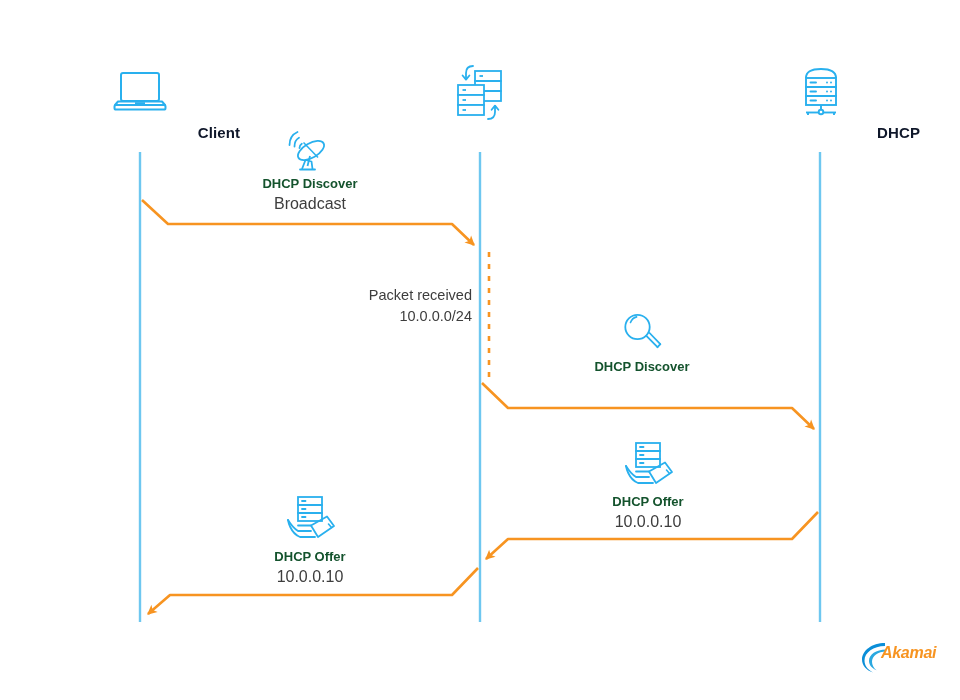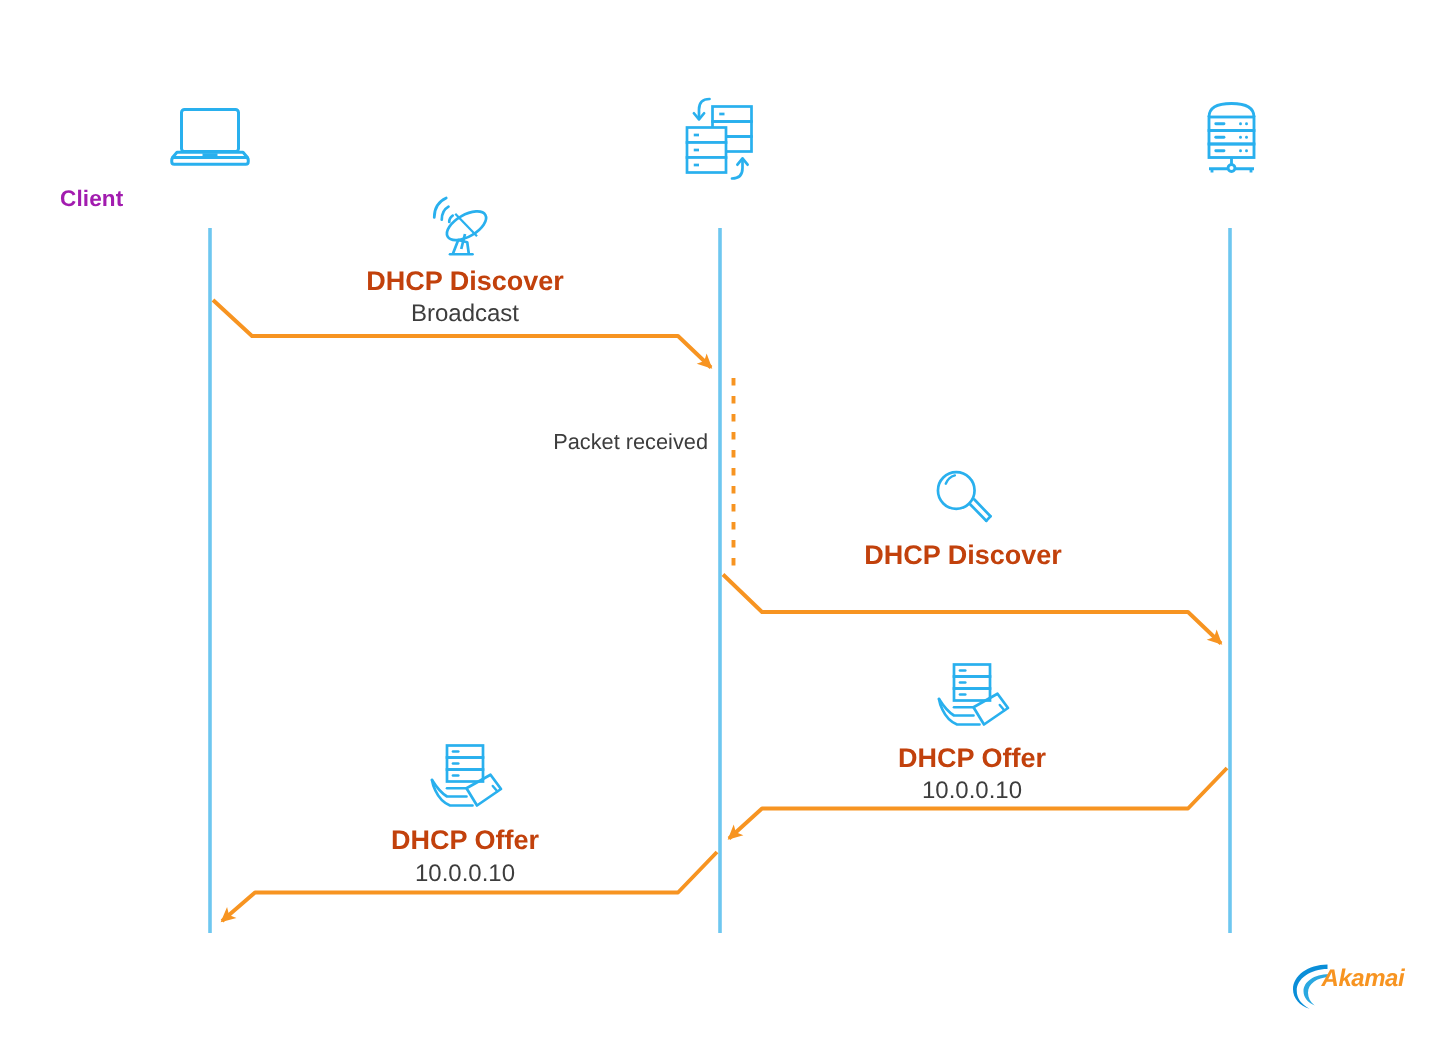--- a/index.html
+++ b/index.html
@@ -26,42 +26,42 @@
     left: 0;
     top: 0;
     width: 960px;
     height: 700px;
     overflow: visible;
   }
 
   
   .actor-label {
     position: absolute;
-    text-align: left;
+    text-align: right;
     font-size: 15px;
     font-weight: bold;
-    color: #a21caf;
+    color: #0f172a;
     white-space: nowrap;
     letter-spacing: 0.1px;
   }
   .actor-icon {
     position: absolute;
   }
 
   
   .msg-block {
     position: absolute;
     text-align: center;
     white-space: nowrap;
     line-height: 1.35;
   }
   .msg-title {
-    font-size: 18px;
+    font-size: 13px;
     font-weight: bold;
-    color: #c2410c;
+    color: #14532d;
     display: block;
   }
   .msg-sub {
     font-size: 16px;
     font-weight: normal;
     color: #3d3d3d;
     display: block;
   }
   .note-block {
     position: absolute;
@@ -192,20 +192,21 @@
         <line x1="23" y1="39" x2="23" y2="44"></line>
         <line x1="8" y1="46.5" x2="38" y2="46.5"></line>
         <line x1="10" y1="46.5" x2="10" y2="49"></line>
         <line x1="36" y1="46.5" x2="36" y2="49"></line>
         <circle cx="23" cy="46" r="2.3" fill="#ffffff"></circle>
       </g>
     </svg>
   </div>
 
   <div class="actor-label" style="left:40px; top:124px; width:200px;">Client</div>
+  <div class="actor-label" style="left:720px; top:124px; width:200px;">DHCP</div>
 
   <div class="actor-icon" style="left:284px; top:128px; width:46px; height:46px;">
     <svg width="46" height="46" viewBox="0 0 46 46">
       <g fill="none" stroke="#29b0ee" stroke-width="1.8" stroke-linecap="round">
         <path d="M5.5,17 C5.5,11 8,6.5 13.5,4"></path>
         <path d="M10.5,18.5 C10.5,14.5 12,11.5 15,9.8"></path>
         <path d="M15.5,20 C15.5,18 16.3,16.6 17.8,15.7"></path>
       </g>
       <ellipse cx="27" cy="22.5" rx="14.5" ry="7.2" transform="rotate(-30 27 22.5)" fill="none" stroke="#29b0ee" stroke-width="1.8"></ellipse>
       <line x1="19.5" y1="14.5" x2="34" y2="29.5" stroke="#29b0ee" stroke-width="1.5"></line>
@@ -214,20 +215,21 @@
       <line x1="16" y1="41.5" x2="31" y2="41.5" stroke="#29b0ee" stroke-width="1.8" stroke-linecap="round"></line>
     </svg>
   </div>
   <div class="msg-block" style="left:160px; top:175px; width:300px;">
     <span class="msg-title">DHCP Discover</span>
     <span class="msg-sub">Broadcast</span>
   </div>
 
   <div class="note-block" style="left:260px; top:285px; width:212px;">
     <span class="note-line">Packet received</span>
+    <span class="note-line">10.0.0.0/24</span>
   </div>
 
   <div class="actor-icon" style="left:620px; top:310px; width:44px; height:44px;">
     <svg width="44" height="44" viewBox="0 0 44 44">
       <circle cx="17.5" cy="17" r="12.2" fill="none" stroke="#29b0ee" stroke-width="1.8"></circle>
       <path d="M10.5,12.5 C11.6,9.6 13.8,7.6 16.6,6.9" fill="none" stroke="#29b0ee" stroke-width="1.6" stroke-linecap="round"></path>
       <line x1="26.4" y1="25.8" x2="37.5" y2="37.2" stroke="#29b0ee" stroke-width="1.8" stroke-linecap="round"></line>
       <line x1="29.6" y1="23" x2="40.3" y2="34.2" stroke="#29b0ee" stroke-width="1.8" stroke-linecap="round"></line>
       <line x1="37.5" y1="37.2" x2="40.3" y2="34.2" stroke="#29b0ee" stroke-width="1.8" stroke-linecap="round"></line>
     </svg>

